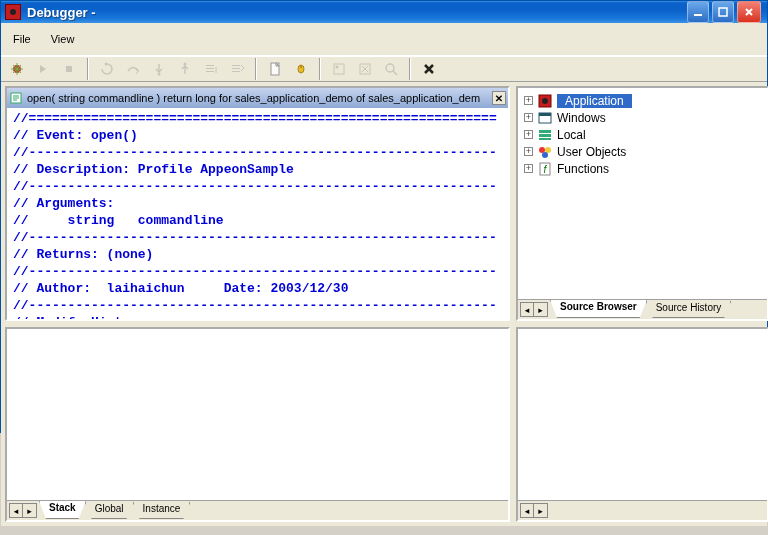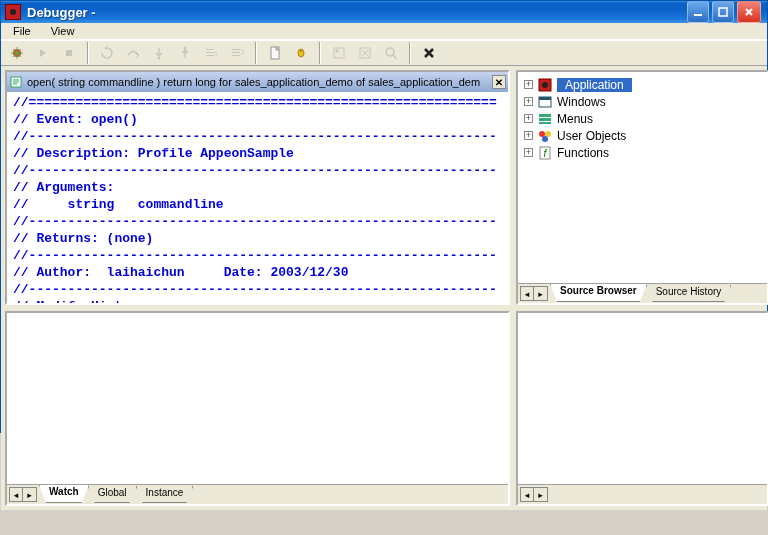--- a/index.html
+++ b/index.html
@@ -46,21 +46,21 @@
   color:white; font-weight:bold; font-family:Arial;
   font-size: 12px;
 }
 .winbtn.min, .winbtn.max { background: linear-gradient(to bottom,#6aa9ea,#2b6dc4); }
 .winbtn.close { background: linear-gradient(to bottom,#f08176,#d9321e); width:24px;}
 .menubar {
   height: 22px;
   background: #ece9d8;
   display: flex;
   align-items: center;
-  padding: 0 4px;
+  padding: 16px 4px;
   gap: 4px;
   border-bottom: 1px solid #fff;
 }
 .menubar .menuitem { padding: 2px 8px; cursor: default; }
 .toolbar {
   height: 30px;
   background: #ece9d8;
   border-top: 1px solid #fff;
   border-bottom: 1px solid #a0a0a0;
   display:flex; align-items:center;
@@ -393,21 +393,21 @@
           </div>
           <div class="tree-item">
             <span class="exp">+</span>
             <span class="ticon">
               <svg width="16" height="16">
                 <rect x="2" y="3" width="12" height="3" fill="#3a7"></rect>
                 <rect x="2" y="7" width="12" height="3" fill="#3a7"></rect>
                 <rect x="2" y="11" width="12" height="2" fill="#3a7"></rect>
               </svg>
             </span>
-            <span class="tlabel">Menus</span>
+            <span class="tlabel">Local</span>
           </div>
           <div class="tree-item">
             <span class="exp">+</span>
             <span class="ticon">
               <svg width="16" height="16">
                 <circle cx="5" cy="6" r="3" fill="#e33"></circle>
                 <circle cx="11" cy="6" r="3" fill="#ec3"></circle>
                 <circle cx="8" cy="11" r="3" fill="#36c"></circle>
               </svg>
             </span>
@@ -433,21 +433,21 @@
         </div>
       </div>
     </div>
 
     <div class="pane">
       <div style="flex:1"></div>
       <div class="tab-strip">
         <div class="navbtn">◂</div>
         <div class="navbtn">▸</div>
         <div class="tabs">
-          <div class="tab active">Watch</div>
+          <div class="tab active">Stack</div>
           <div class="tab">Global</div>
           <div class="tab">Instance</div>
         </div>
       </div>
     </div>
 
     <div class="pane">
       <div style="flex:1"></div>
       <div class="tab-strip">
         <div class="navbtn">◂</div>

